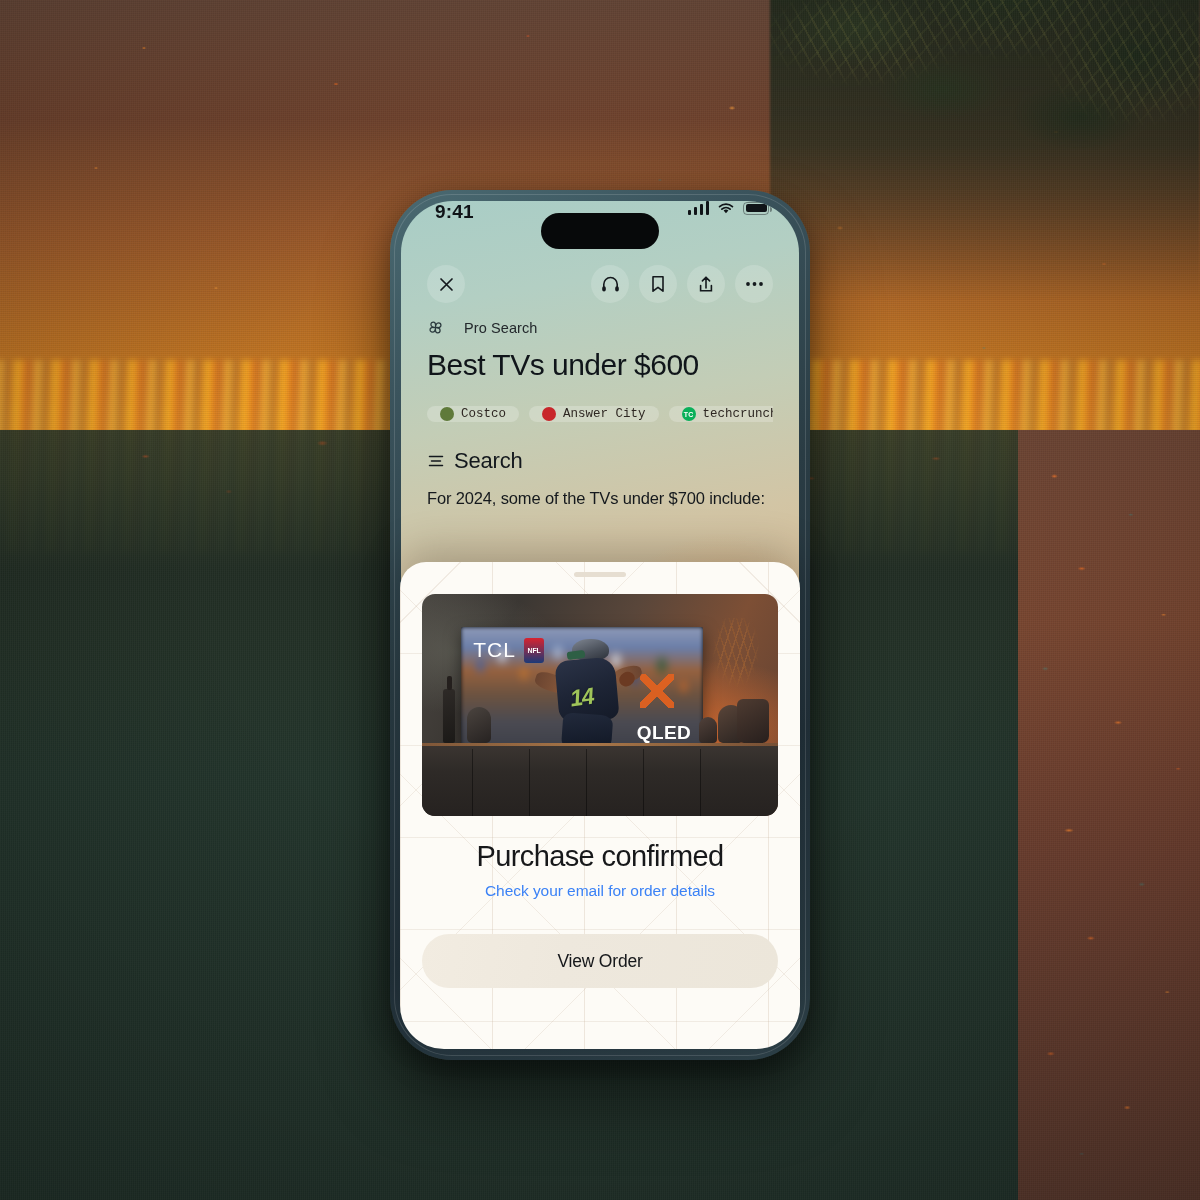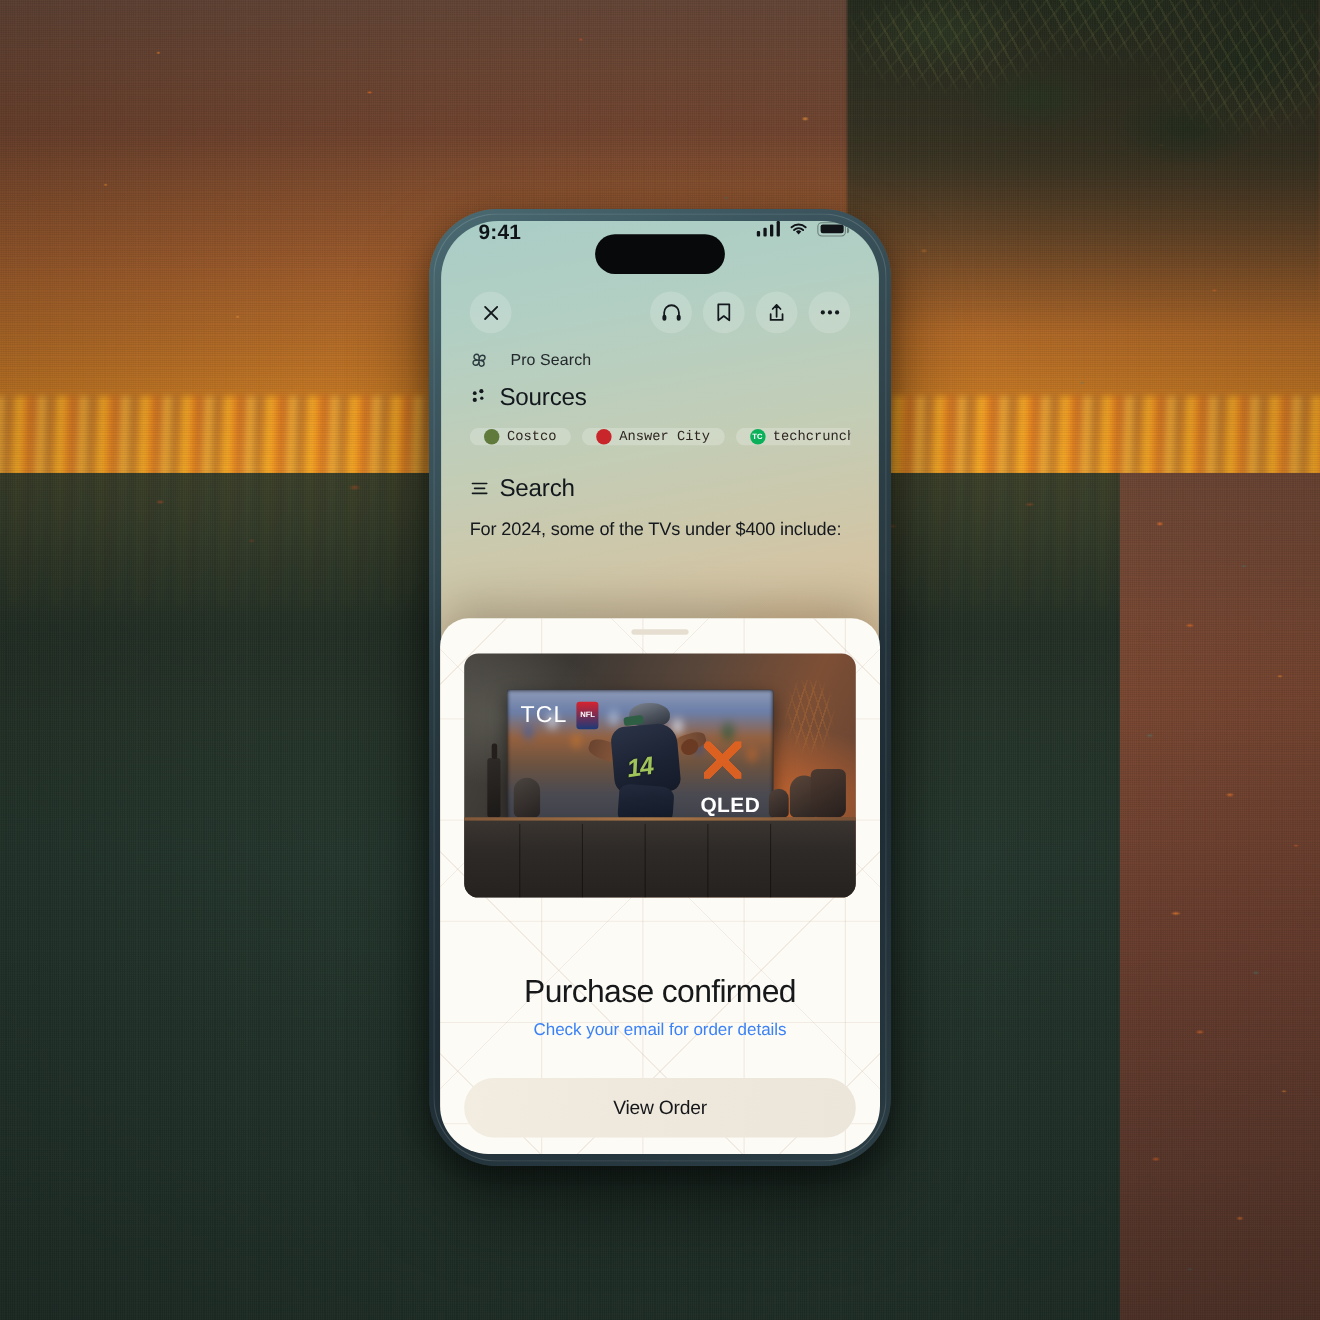--- a/index.html
+++ b/index.html
@@ -417,21 +417,21 @@
     position:absolute; right:4%; bottom:46%; width:56px; height:96px;
     background-image:
       repeating-linear-gradient(72deg, rgba(150,92,48,.60) 0px, rgba(150,92,48,.60) 1.4px, transparent 1.4px, transparent 7px),
       repeating-linear-gradient(108deg, rgba(168,104,55,.48) 0px, rgba(168,104,55,.48) 1.4px, transparent 1.4px, transparent 8px);
     -webkit-mask-image:radial-gradient(ellipse 55% 52% at 50% 34%, #000 48%, transparent 78%);
     mask-image:radial-gradient(ellipse 55% 52% at 50% 34%, #000 48%, transparent 78%);
   }
 
   
   .sheet-title {
-    margin-top:70px; text-align:center;
+    margin-top:24px; text-align:center;
     font-size:29px; color:#17181a; letter-spacing:-.6px; font-weight:400;
   }
   .sheet-sub {
     margin-top:9px; text-align:center;
     font-size:15.5px; color:#3b82f6; letter-spacing:-.05px;
   }
   .cta {
     margin-top:34px; width:100%; height:54px; border-radius:27px;
     background:linear-gradient(100deg,#f2ece1 0%, #eee8dd 40%, #ece6da 100%);
     display:flex; align-items:center; justify-content:center;
@@ -524,30 +524,22 @@
           <g stroke="#2b3a3e" stroke-width="1.5" fill="none" stroke-linecap="round">
             <path d="M10 10c0-3.2 1.3-5.4 3.6-5.4 1.7 0 2.8 1.2 2.8 2.8 0 2-1.9 2.9-4 2.6"></path>
             <path d="M10 10c3.2 0 5.4 1.3 5.4 3.6 0 1.7-1.2 2.8-2.8 2.8-2 0-2.9-1.9-2.6-4"></path>
             <path d="M10 10c0 3.2-1.3 5.4-3.6 5.4-1.7 0-2.8-1.2-2.8-2.8 0-2 1.9-2.9 4-2.6"></path>
             <path d="M10 10C6.8 10 4.6 8.7 4.6 6.4c0-1.7 1.2-2.8 2.8-2.8 2 0 2.9 1.9 2.6 4"></path>
           </g>
         </svg>
         <span class="pro-label">Pro Search</span>
       </div>
 
-
-      <div class="sec-head">
-        <svg width="18" height="18" viewBox="0 0 18 18">
-          <circle cx="4.6" cy="5.4" r="1.7" fill="#13181d"></circle>
-          <circle cx="10.6" cy="3.6" r="1.9" fill="#13181d"></circle>
-          <circle cx="4.6" cy="11.6" r="1.9" fill="#13181d"></circle>
-          <circle cx="11" cy="10" r="1.5" fill="#13181d"></circle>
-        </svg>
-        <span class="sec-label">Sources</span>
-      </div>
+      <h1 class="q-title">Best TVs under $600</h1>
+
 
       <div class="chips">
         <div class="chip">
           <span class="chip-ico" style="background:#5f7a3a"></span>
           <span>Costco</span>
         </div>
         <div class="chip">
           <span class="chip-ico" style="background:#c8262a"></span>
           <span>Answer City</span>
         </div>
@@ -562,21 +554,21 @@
         <svg width="18" height="18" viewBox="0 0 18 18">
           <g stroke="#13181d" stroke-width="1.5" stroke-linecap="round">
             <path d="M2.5 4.5h13"></path>
               <path d="M4.5 9h9"></path>
               <path d="M2.5 13.5h13"></path>
           </g>
         </svg>
         <span class="sec-label">Search</span>
       </div>
 
-      <p class="answer-text">For 2024, some of the TVs under $400 include:</p>
+      <p class="answer-text">For 2024, some of the TVs under $700 include:</p>
     </div>
   </div>
 </div>
 
 <div id="sheet">
   <div class="sheet-pattern"></div>
   <div class="grabber"></div>
 
   <div class="sheet-inner">
 

